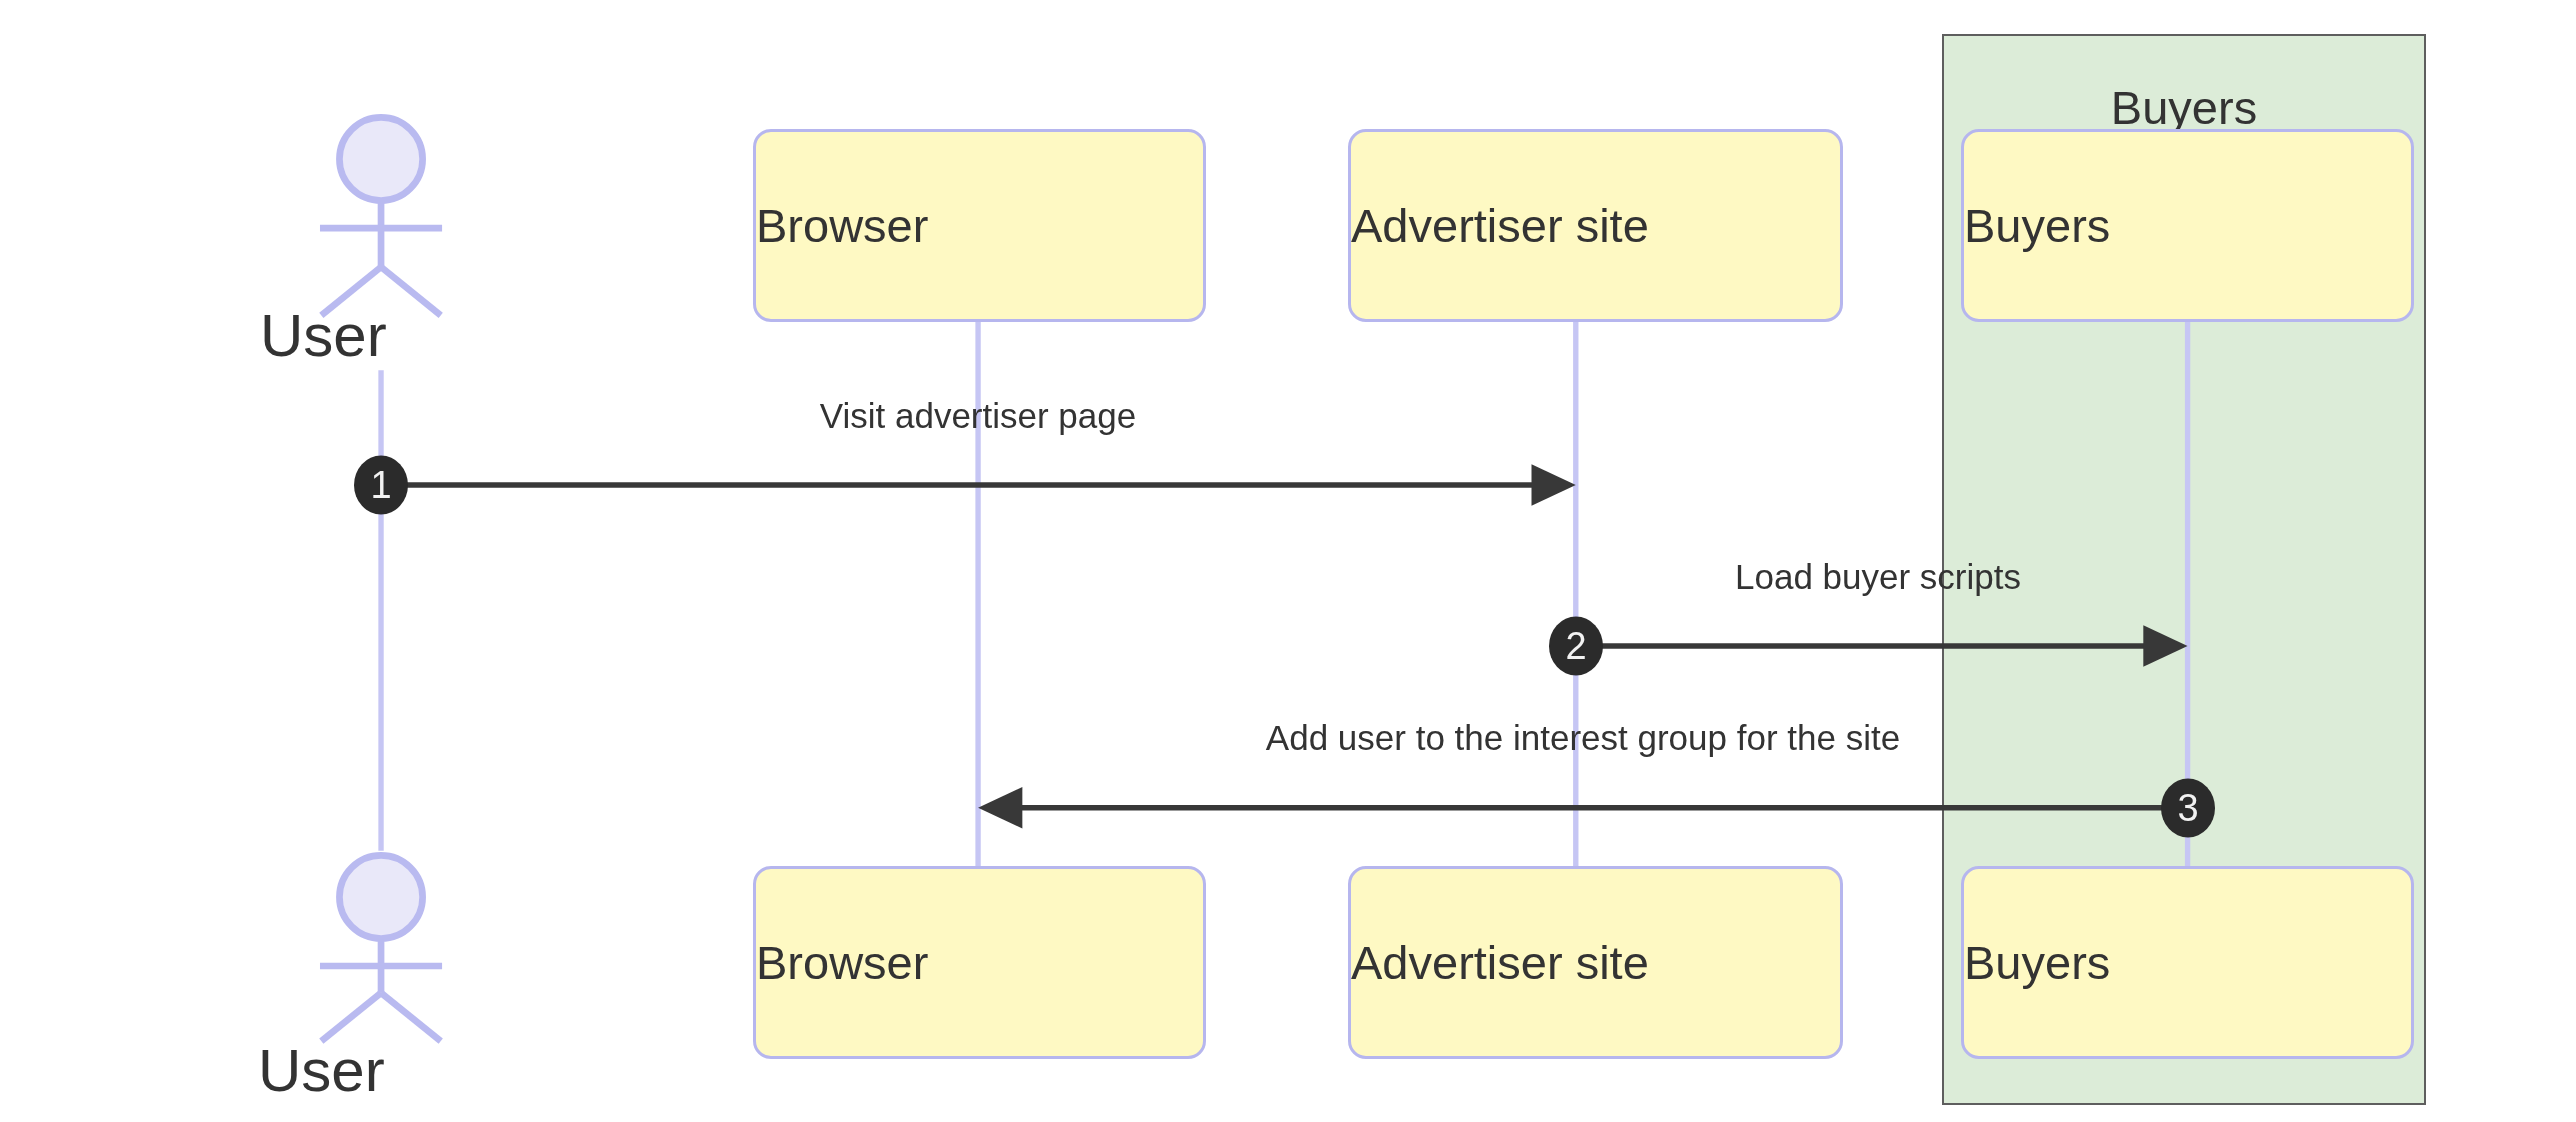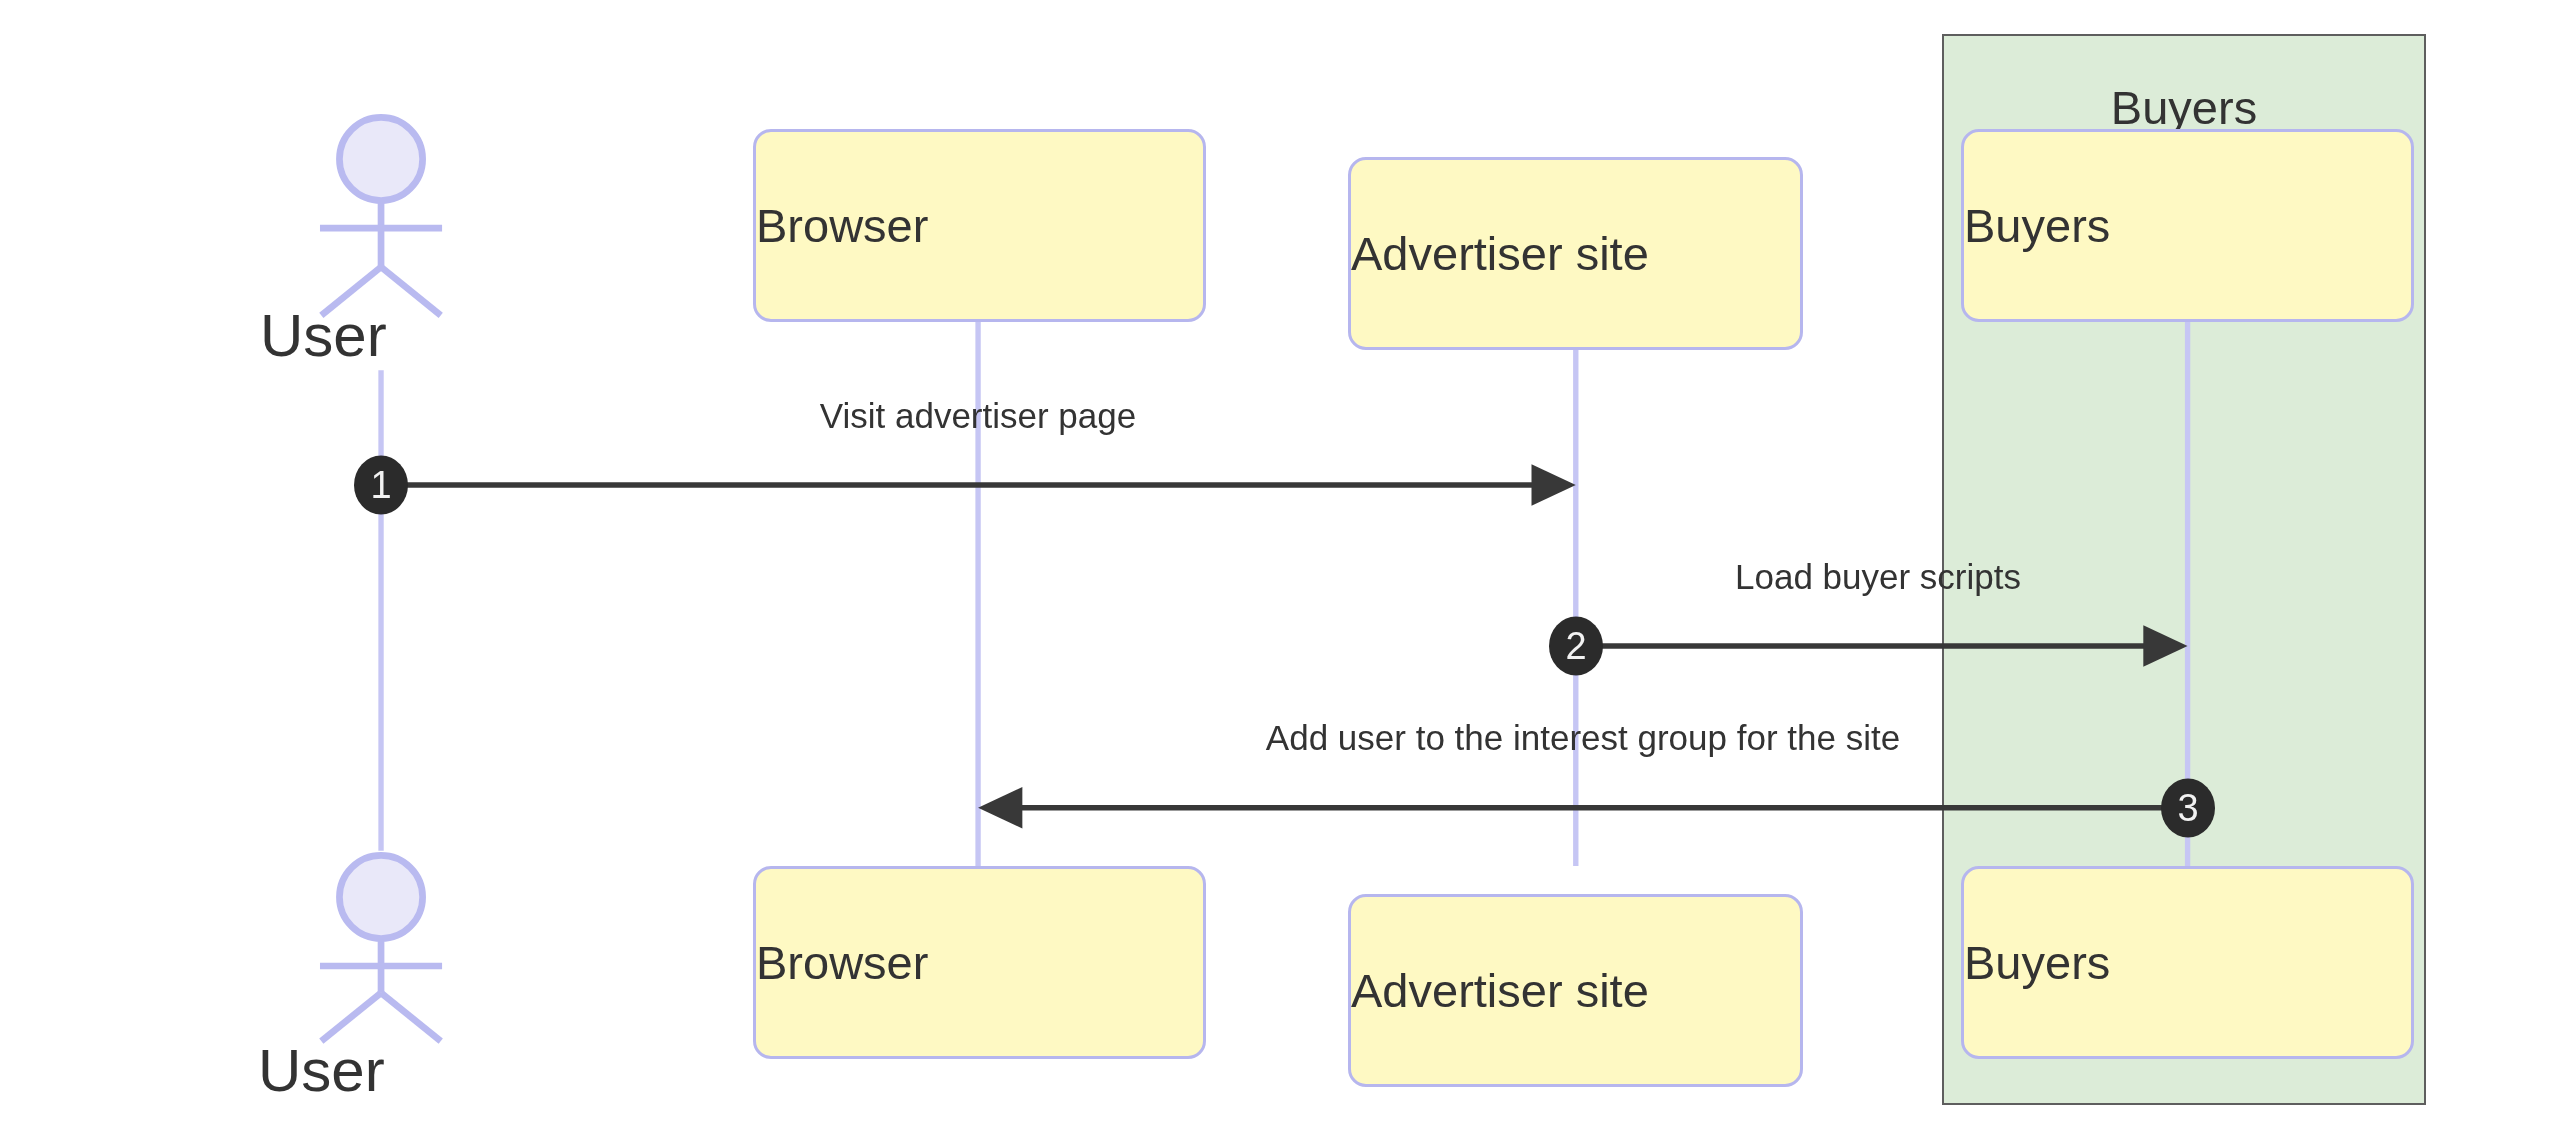--- a/index.html
+++ b/index.html
@@ -53,21 +53,21 @@
     display: flex;
     align-items: center;
     justify-content: flex-start;
     font-size: 47px;
     color: #333333;
     z-index: 3;
   }
   .pbox.top    { top: 129px; }
   .pbox.bottom { top: 866px; }
   .pbox.col-browser    { left: 753px; }
-  .pbox.col-advertiser { left: 1348px; width: 455px; margin-top: 28px; }
+  .pbox.col-advertiser { left: 1348px; width: 495px; }
   .pbox.col-buyers     { left: 1961px; width: 453px; }
   .actor-label {
     position: absolute;
     width: 241px;
     text-align: left;
     font-size: 60px;
     line-height: 52px;
     color: #333333;
     z-index: 3;
   }

